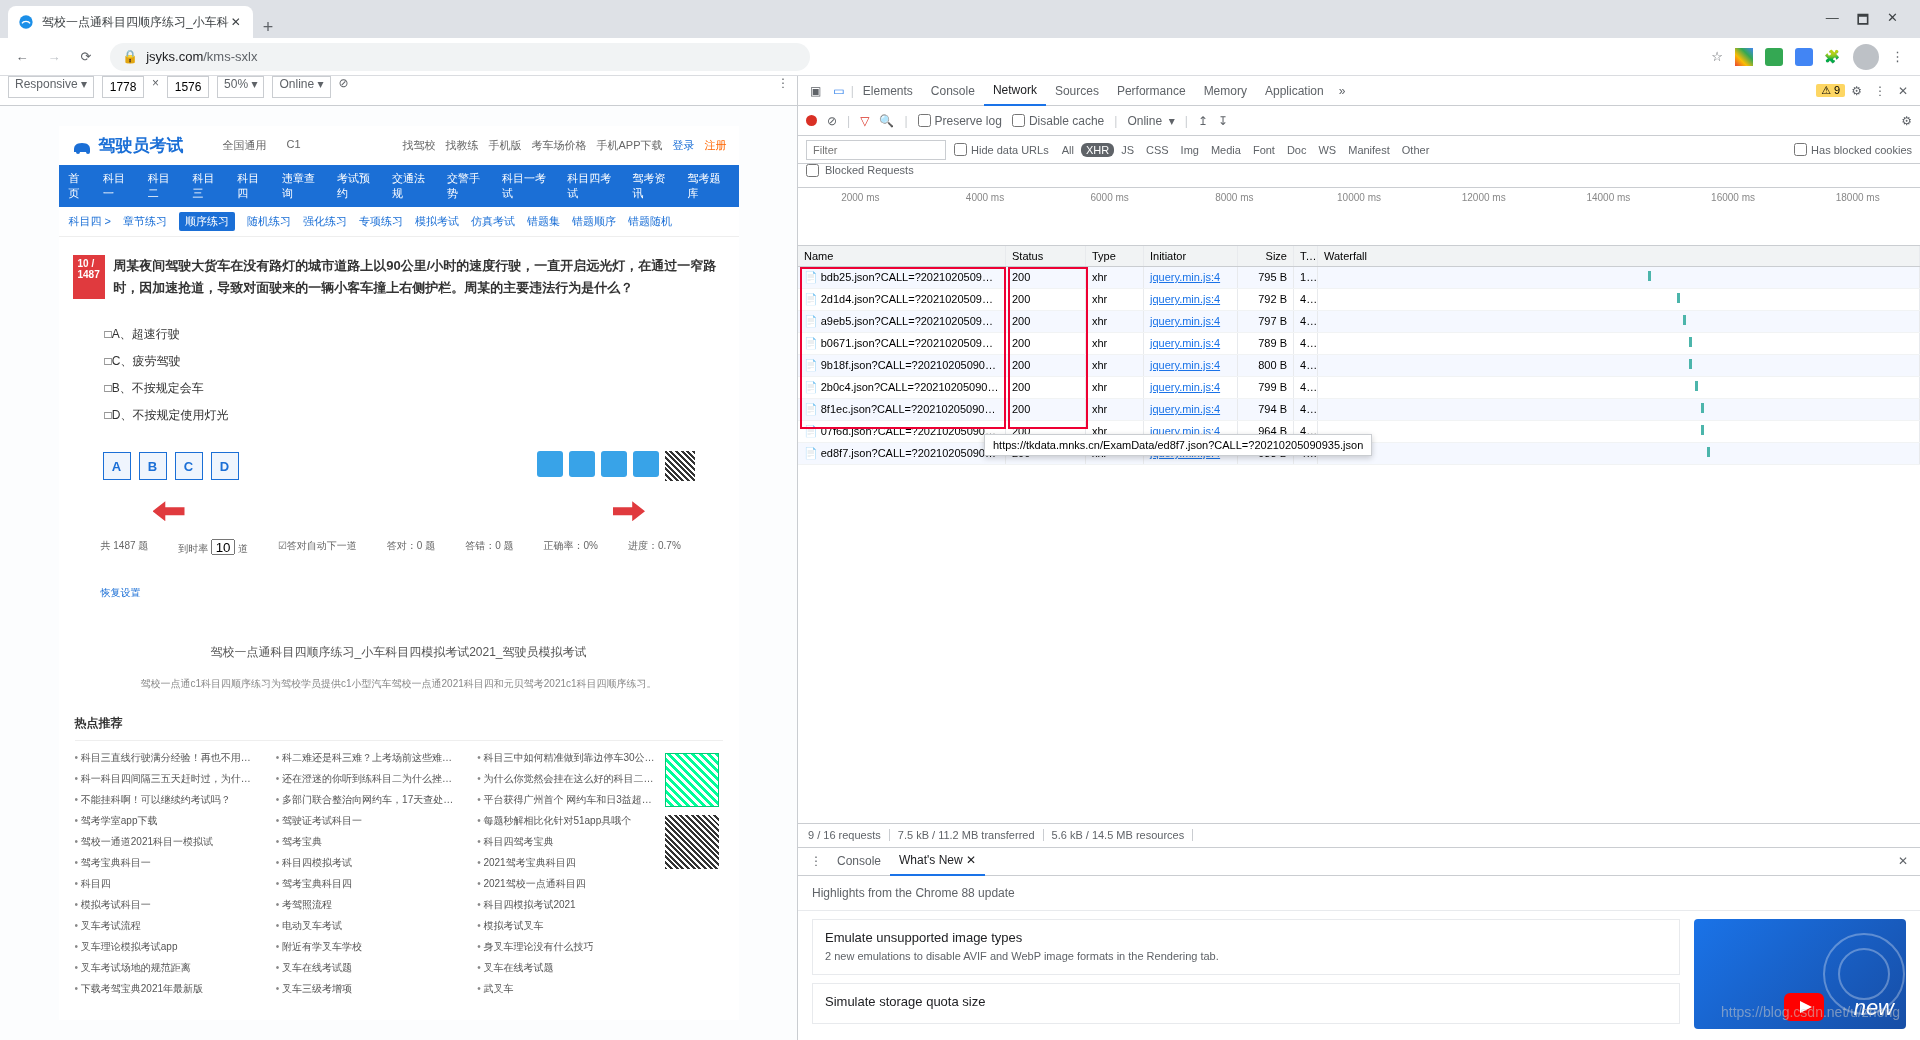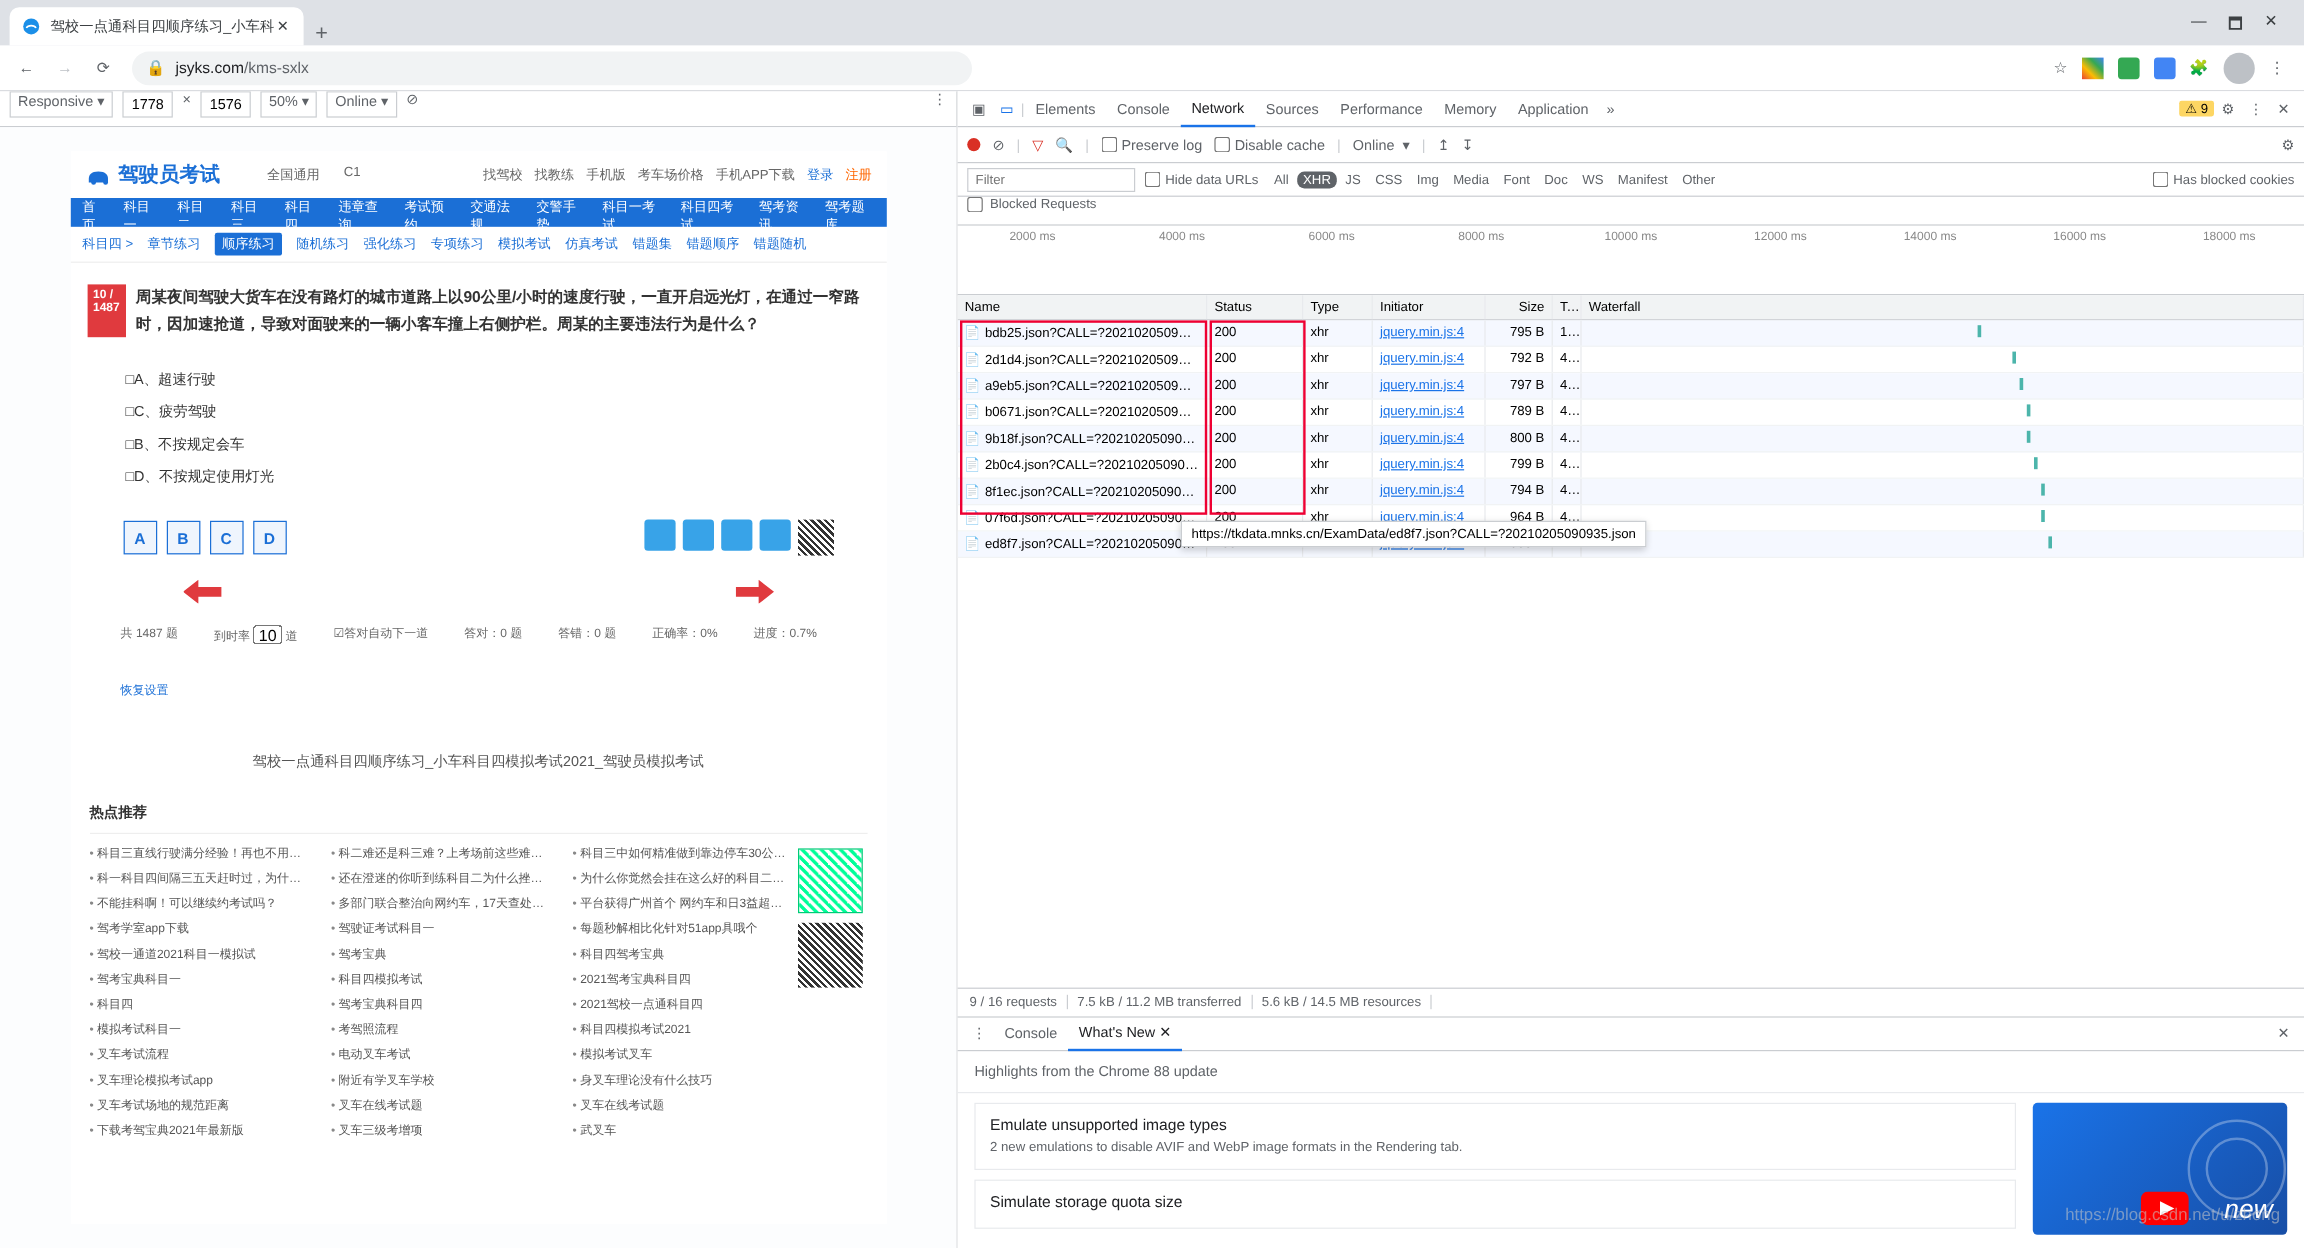--- a/index.html
+++ b/index.html
@@ -25,21 +25,21 @@
 .devsel{height:22px;border:1px solid #cacdd1;padding:0 6px;background:#fff;font-size:12px}
 .devdim{width:42px;height:22px;text-align:center;border:1px solid #cacdd1;font-size:12px}
 .page{flex:1;background:#fcfdfe;overflow:auto;padding:20px 0;display:flex;justify-content:center}
 .website{width:680px;background:#fff;font-size:12px}
 .sitehdr{display:flex;align-items:center;padding:8px 12px;gap:8px}
 .sitelogo{display:flex;align-items:center;gap:6px;color:#1b6fd6;font-size:17px;font-weight:bold}
 .hdrlinks{margin-left:31px;color:#666;font-size:11px;display:flex;gap:20px}
 .hdrright{margin-left:auto;display:flex;gap:10px;font-size:11px;color:#666}
 .hdrright .login{color:#1b6fd6}
 .hdrright .reg{color:#f60}
-.navbar{background:#1b6fd6;height:24px;display:flex;align-items:flex-start;padding:0 10px;gap:14px;color:#fff;font-size:11px}
+.navbar{background:#1b6fd6;height:42px;display:flex;align-items:center;padding:0 10px;gap:14px;color:#fff;font-size:11px}
 .navbar span{cursor:pointer}
 .subnav{height:30px;display:flex;align-items:center;padding:0 10px;gap:12px;font-size:11px;color:#1b6fd6;border-bottom:1px solid #eee}
 .subnav .act{background:#1b6fd6;color:#fff;padding:2px 6px;border-radius:2px}
 .quiz{padding:18px 14px}
 .qhdr{display:flex;gap:8px;margin-bottom:12px}
 .qnum{background:#e03a3e;color:#fff;font-size:10px;padding:3px 5px;font-weight:bold}
 .qtext{font-size:13px;font-weight:bold;line-height:1.7;color:#333}
 .opts{padding:10px 0 10px 32px}
 .opt{font-size:12px;color:#333;padding:5px 0}
 .btns{display:flex;align-items:center;gap:8px;margin:12px 30px}
@@ -246,20 +246,21 @@
               <span><span>到时率</span> <input style="width: 24px; height: 16px; text-align: center;" value="10"> <span>道</span></span>
               <span>☑答对自动下一道</span>
               <span>答对：0 题</span>
               <span>答错：0 题</span>
               <span>正确率：0%</span>
               <span>进度：0.7%</span>
               <span class="link">恢复设置</span>
             </div>
           </div>
           <div class="btitle">驾校一点通科目四顺序练习_小车科目四模拟考试2021_驾驶员模拟考试</div>
+          <div class="bdesc">驾校一点通c1科目四顺序练习为驾校学员提供c1小型汽车驾校一点通2021科目四和元贝驾考2021c1科目四顺序练习。</div>
           <div class="hot">
             <h4>热点推荐</h4>
             <div class="hotqr"></div>
             <div class="hotqr2"></div>
             <div class="hotgrid" id="hotgrid">
                 <div>科目三直线行驶满分经验！再也不用怕车身跑偏了</div>
                 <div>科二难还是科三难？上考场前这些难点要了解清…</div>
                 <div>科目三中如何精准做到靠边停车30公分？</div>
                 <div>科一科目四间隔三五天赶时过，为什么还有人通…</div>
                 <div>还在澄迷的你听到练科目二为什么挫？原因都在这！</div>

